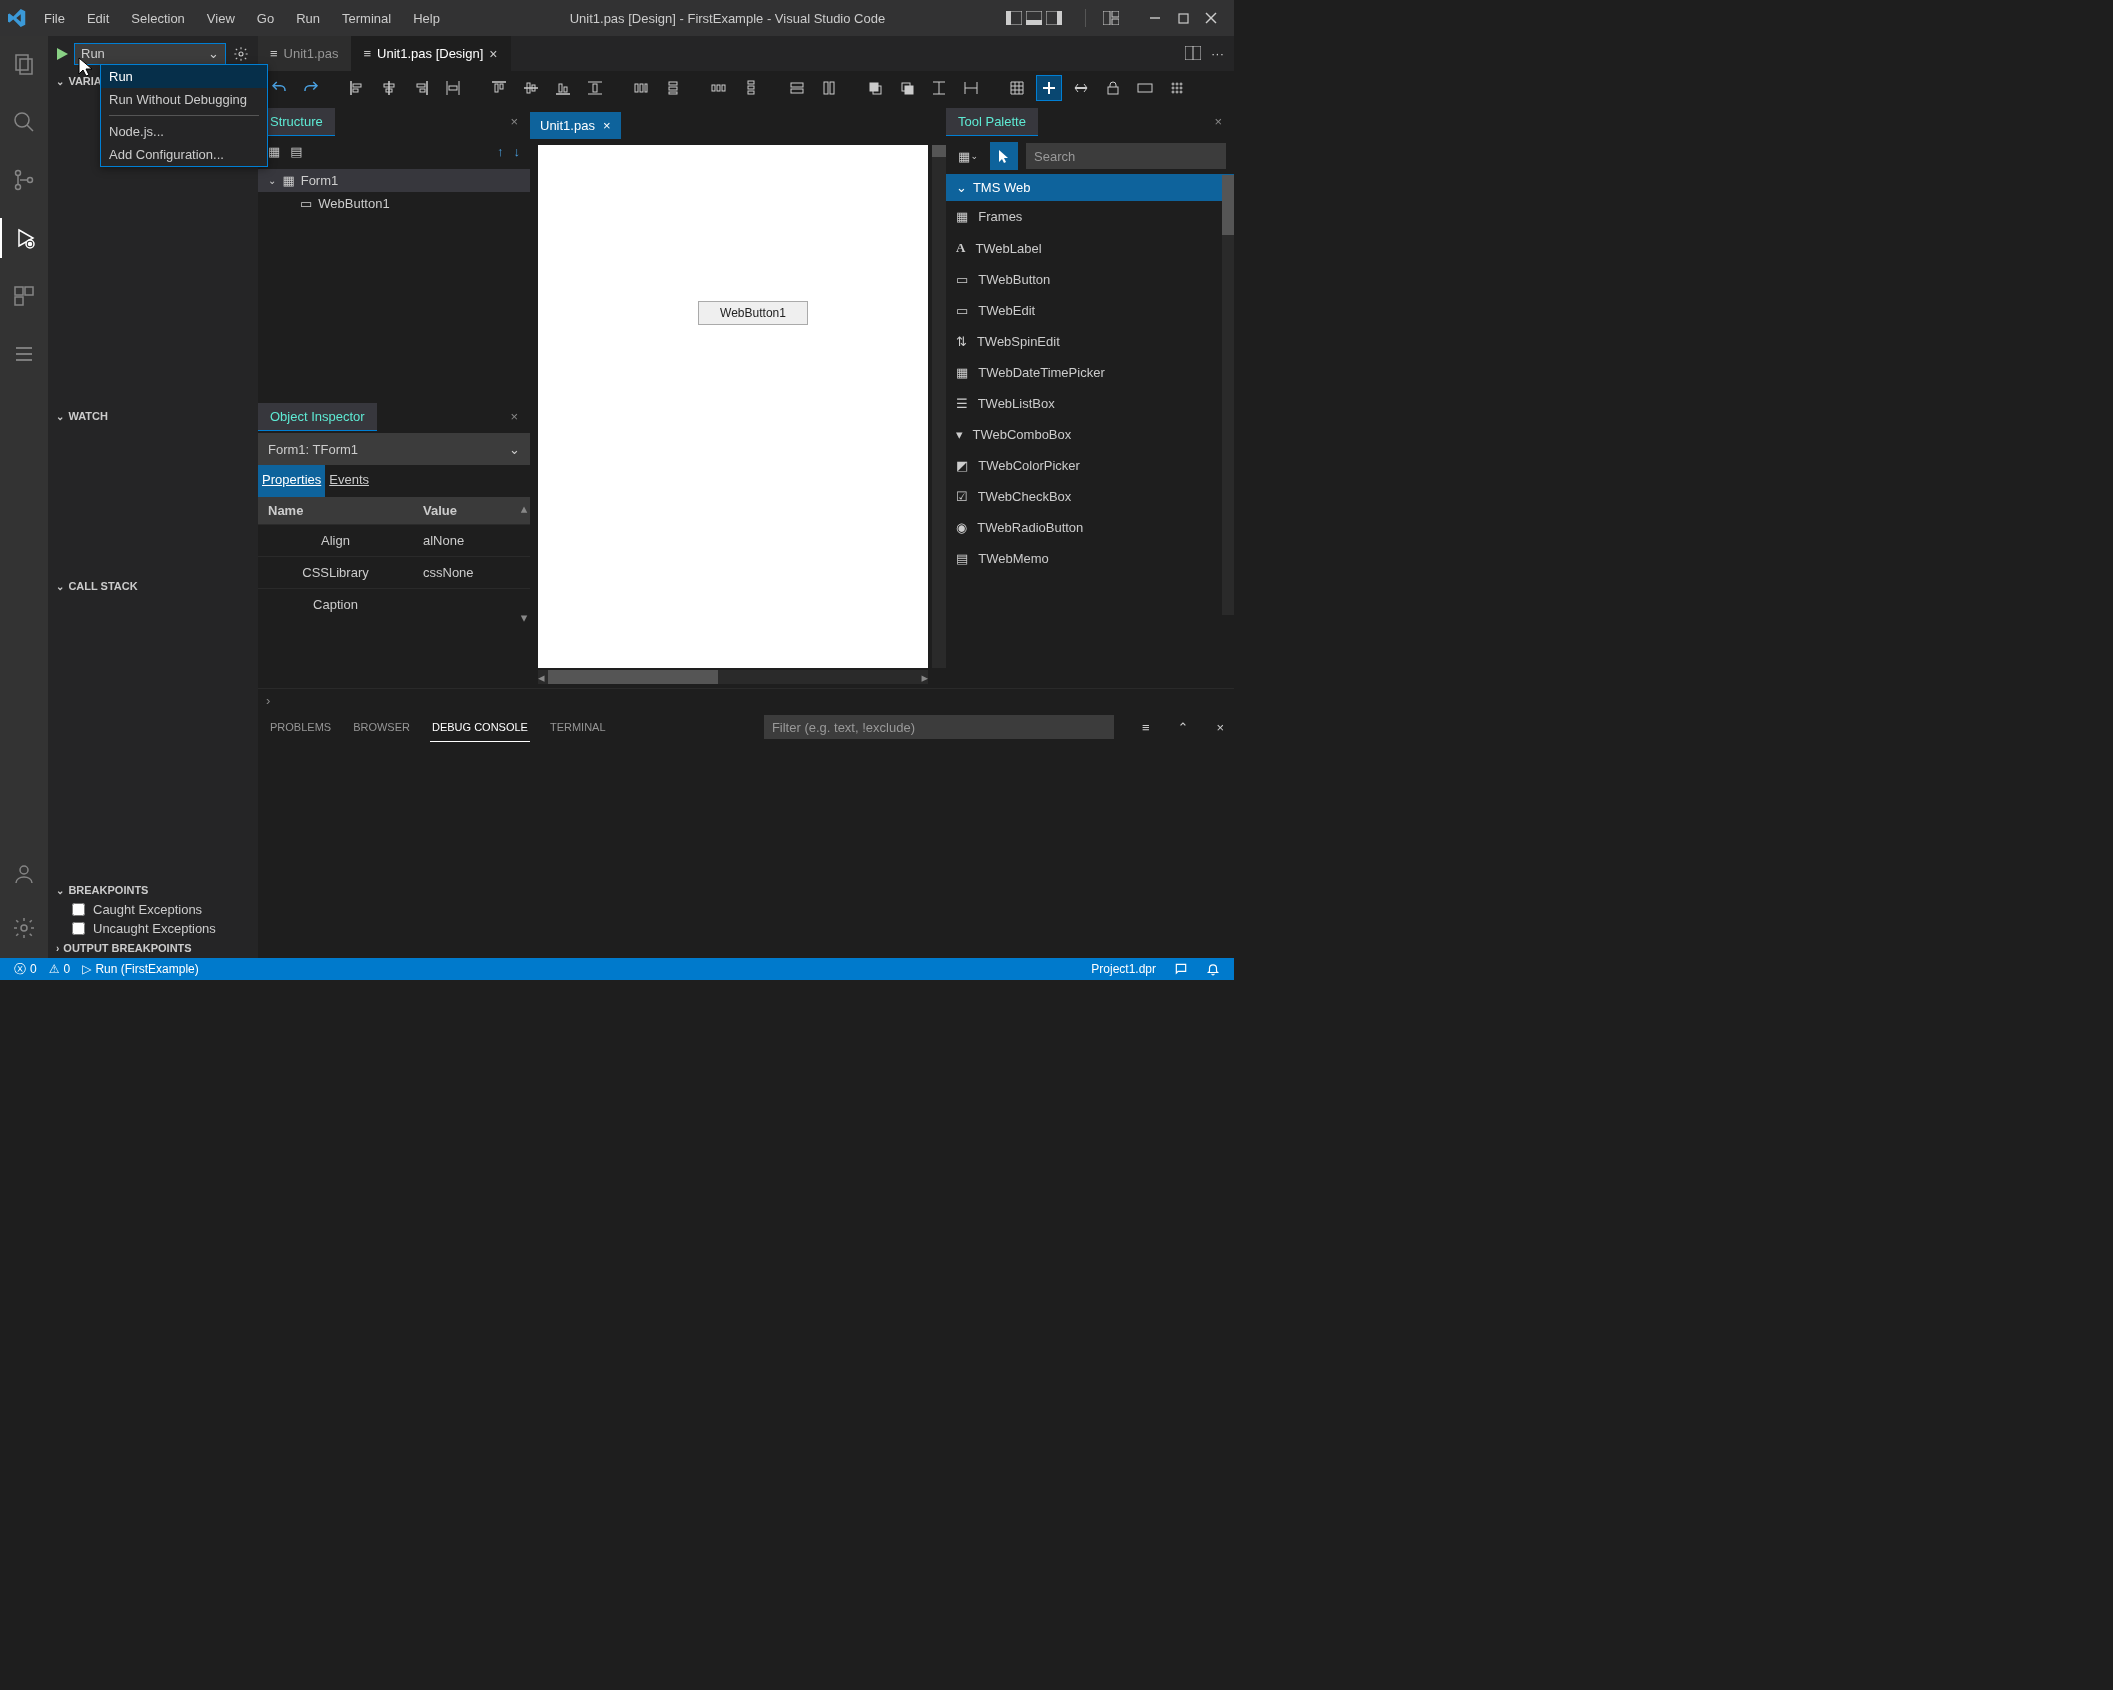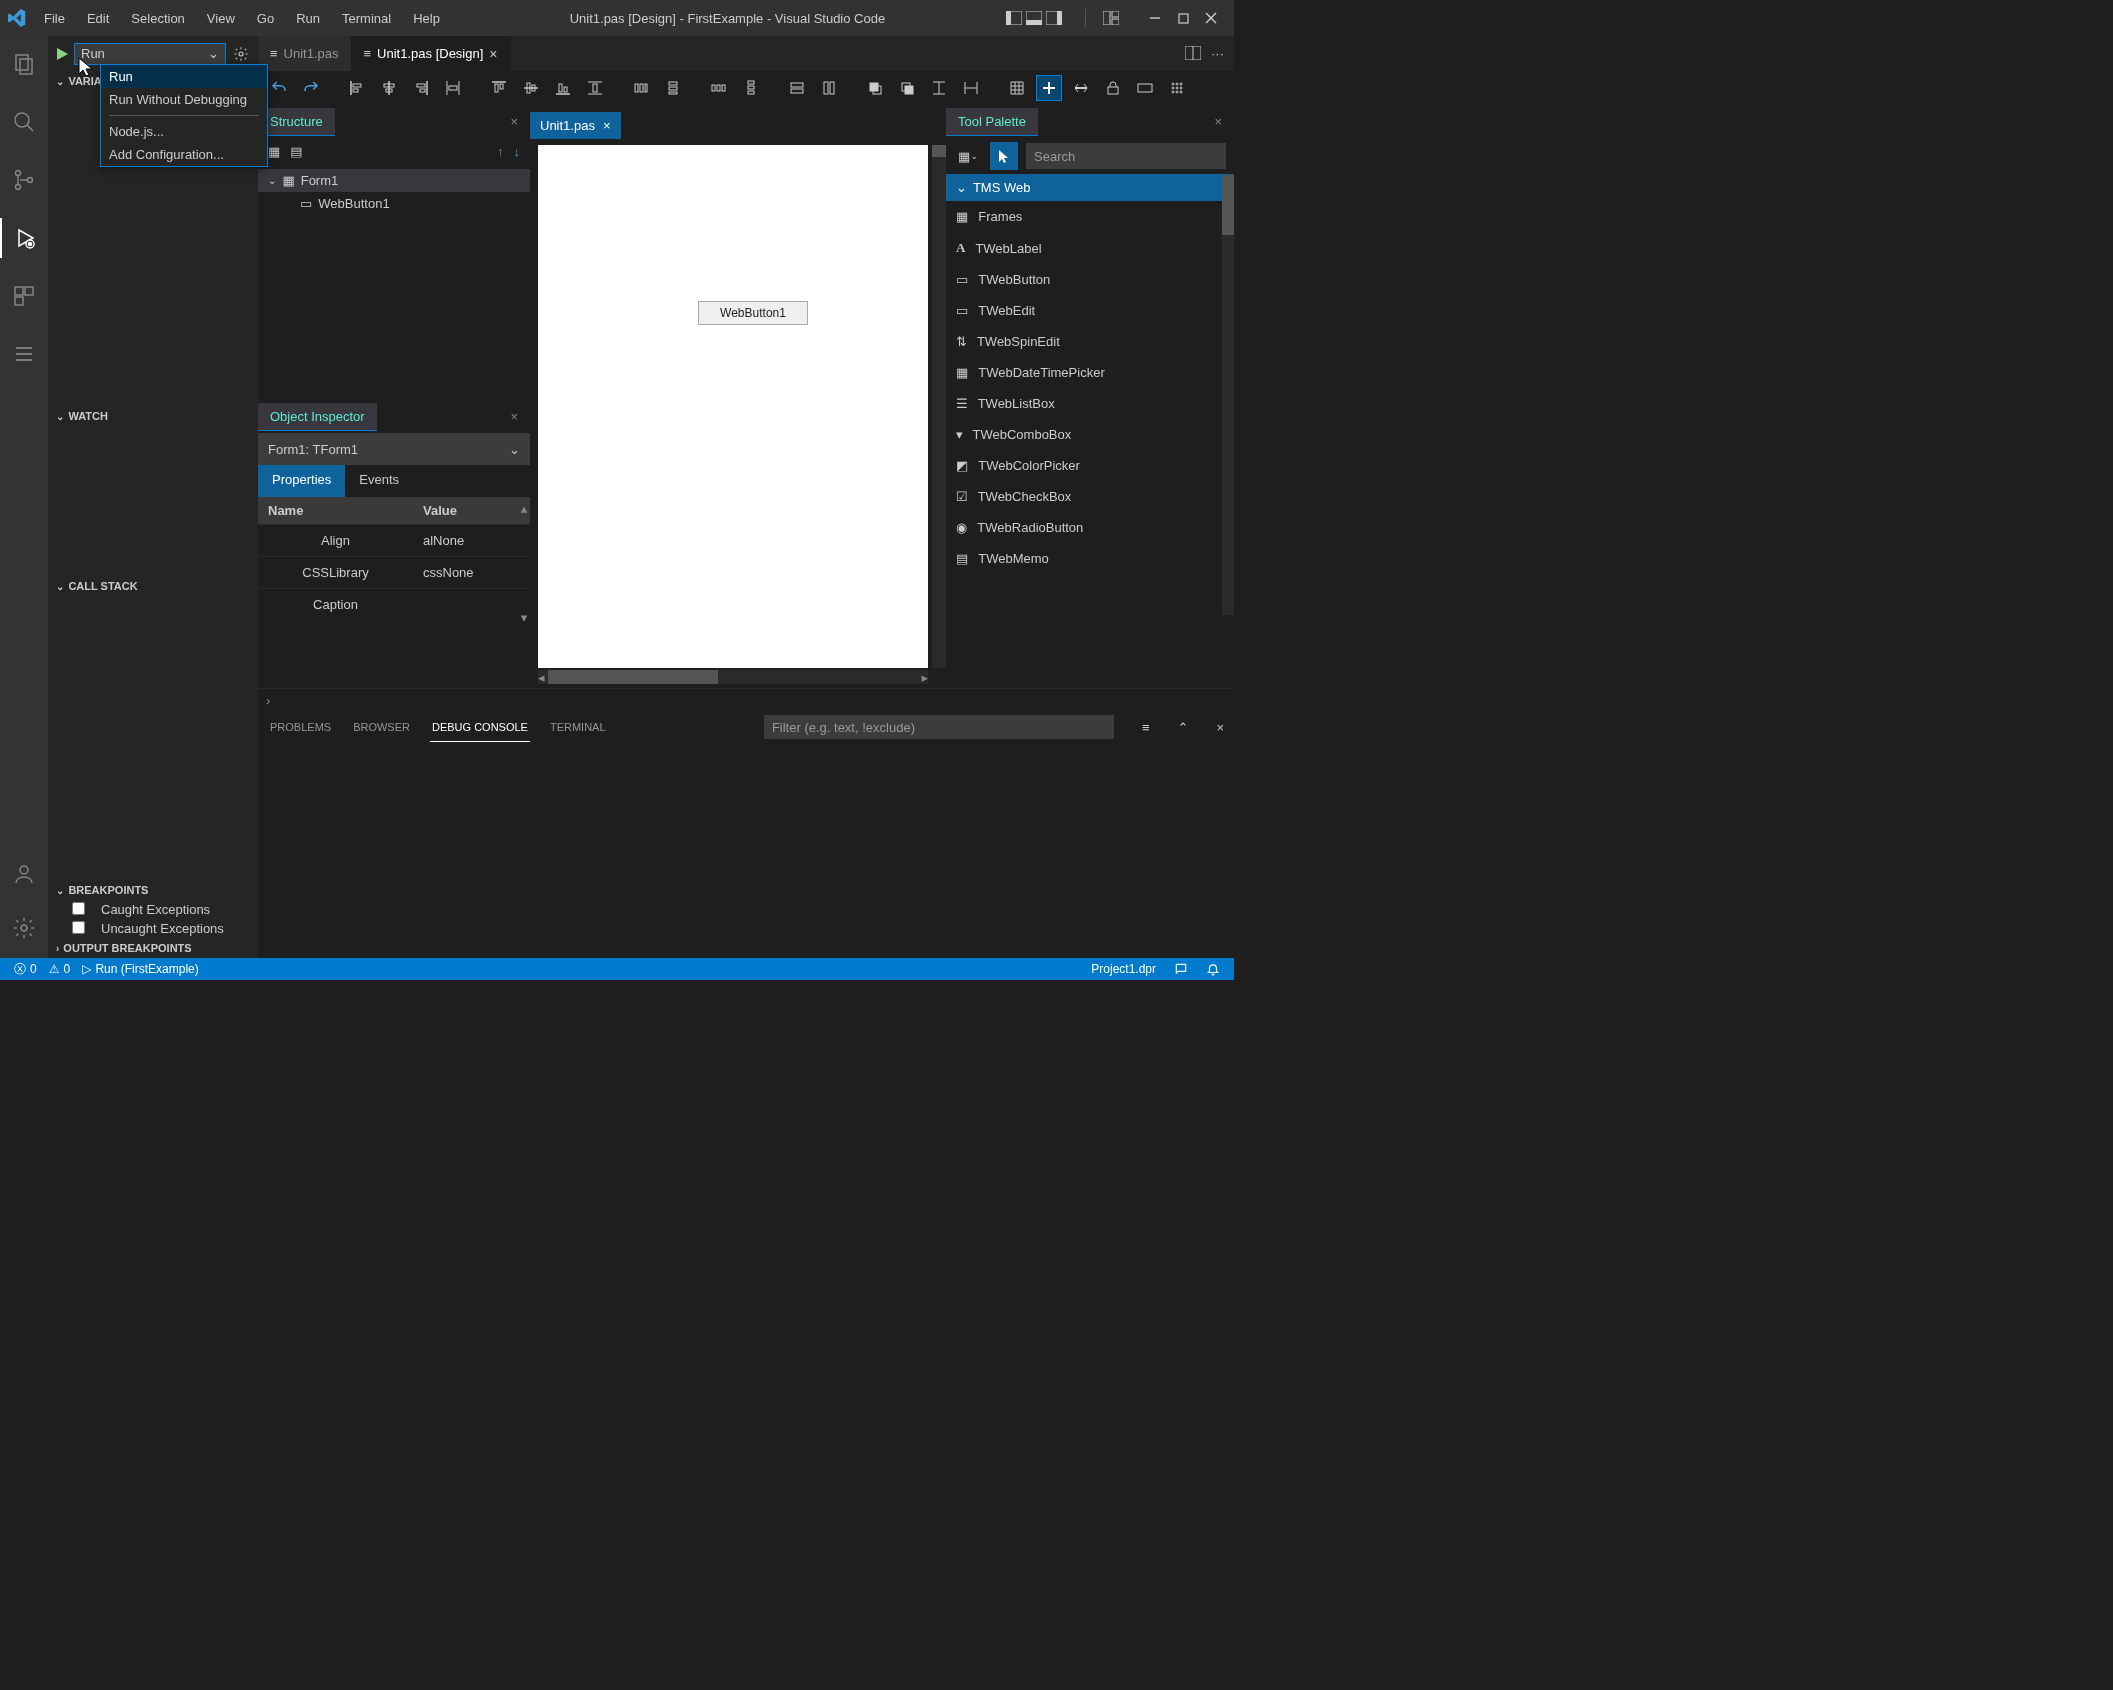--- a/index.html
+++ b/index.html
@@ -23,21 +23,21 @@
   .activitybar .ab-item.active { color:#fff; border-left:2px solid #fff;}
   .activitybar .bottom { margin-top:auto; margin-bottom:10px; display:flex; flex-direction:column; gap:14px;}
 
   .sidebar { width: 210px; background:#252526; display:flex; flex-direction:column; font-size:11px; position:relative;}
   .sidebar-run-row { display:flex; align-items:center; height:35px; gap:4px; padding:0 6px;}
   .run-play { color:#89d185; }
   .run-select { flex:1; height:22px; background:#3c3c3c; border:1px solid #007fd4; color:#ccc; display:flex; align-items:center; padding:0 6px; font-size:13px; justify-content:space-between;}
   .run-gear { color:#ccc; width:22px; display:flex; justify-content:center;}
   .sidebar-section-header { padding:4px 8px; font-weight:600; font-size:11px; color:#ccc; display:flex; align-items:center; gap:4px;}
   .sidebar-section-header .chev { font-size:10px;}
-  .breakpoint-row { display:flex; align-items:flex-start; gap:16px; padding:2px 8px 2px 24px; font-size:13px; color:#ccc;}
+  .breakpoint-row { display:flex; align-items:center; gap:8px; padding:2px 8px 2px 24px; font-size:13px; color:#ccc;}
   .breakpoint-row input { accent-color:#ccc;}
   .sidebar .grow { flex:1;}
   .sidebar .vars { height: 315px;}
   .sidebar .watch { height: 150px;}
   .sidebar .callstack { height:290px;}
 
   
   .run-dropdown { position:absolute; left:100px; top:64px; width:168px; background:#252526; border:1px solid #007fd4; z-index:100; box-shadow:0 2px 8px rgba(0,0,0,.4);}
   .run-dropdown .dd-item { padding:4px 8px; font-size:13px; color:#ccc;}
   .run-dropdown .dd-item.selected { background:#062f4a; color:#fff;}
@@ -73,21 +73,21 @@
   .tree { padding:4px 0;}
   .tree-row { display:flex; align-items:center; gap:6px; padding:4px 10px; color:#ccc;}
   .tree-row.selected { background:#37373d;}
   .tree-row .tchev { font-size:10px; color:#ccc;}
   .tree-row.child { padding-left:42px;}
   .structure-box { height:295px; border-bottom:0;}
   
   .inspector-box { flex:1; display:flex; flex-direction:column;}
   .inspector-selector { height:32px; background:#3c3c3c; display:flex; align-items:center; padding:0 10px; color:#ccc; justify-content:space-between;}
   .inspector-tabs { display:flex; height:32px;}
-  .inspector-tabs .itab { padding:7px 14px; color:#ccc;}
+  .inspector-tabs .itab { padding:7px 4px; color:#ccc;text-decoration:underline;}
   .inspector-tabs .itab.active { background:#0e639c; color:#fff;}
   .prop-header { display:flex; background:#3a3a3a; }
   .prop-header div { padding:6px 10px; font-weight:600; color:#ccc;}
   .prop-header .c1 { width:155px;}
   .prop-rows { position:relative;text-align:center;}
   .prop-row { display:flex; border-top:1px solid #2a2a2a;}
   .prop-row div { padding:8px 10px; color:#ccc;}
   .prop-row .c1 { width:155px;}
   .prop-scroll { position:absolute; right:0; top:0; width:12px; display:flex; flex-direction:column; align-items:center; gap:94px; padding-top:4px; color:#888;}
   

